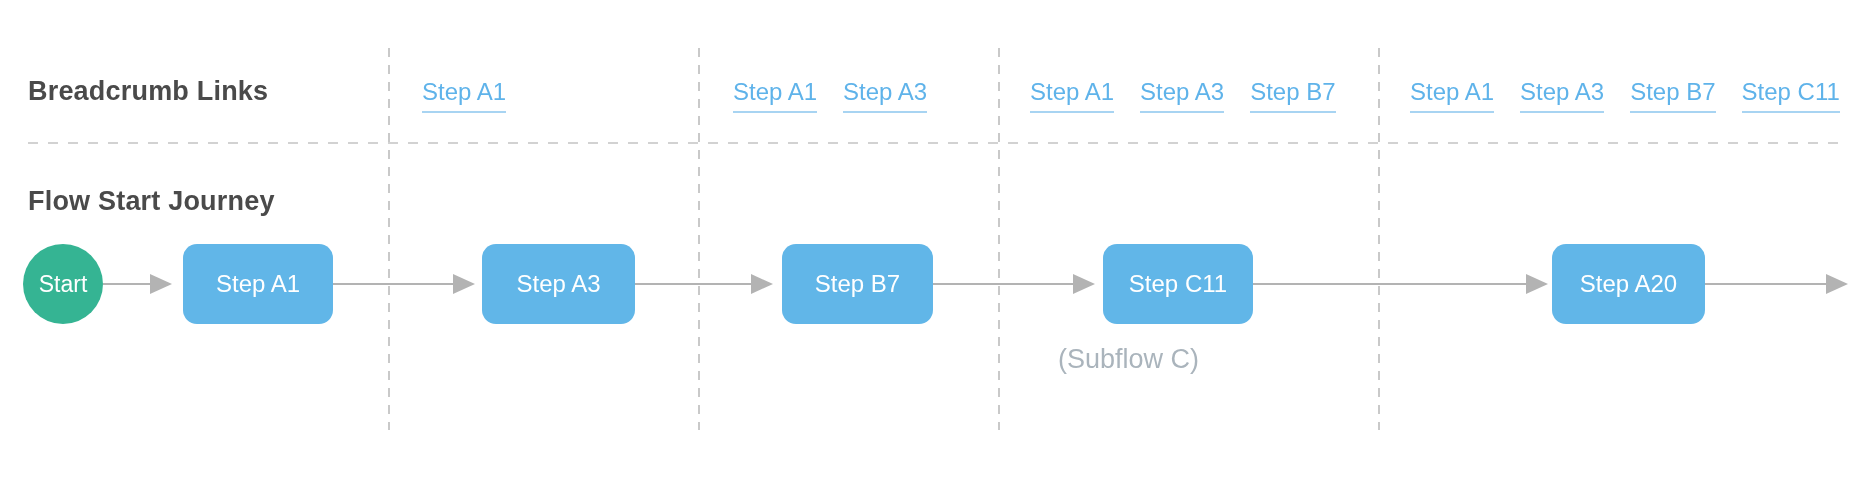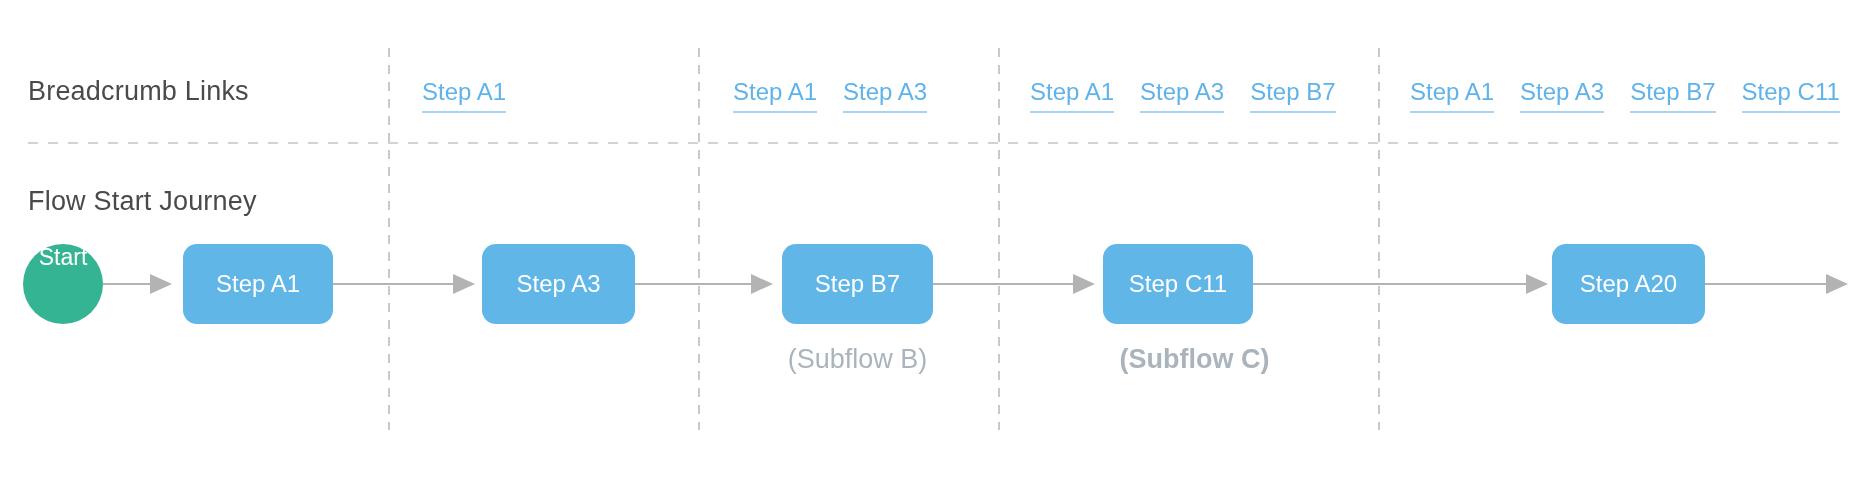--- a/index.html
+++ b/index.html
@@ -14,21 +14,21 @@
     height: 481px;
     background: #ffffff;
     overflow: hidden;
   }
 
   
   .section-title {
     position: absolute;
     left: 28px;
     font-size: 27px;
-    font-weight: 400;
+    font-weight: 700;
     color: #4a4a4a;
     letter-spacing: 0.2px;
     white-space: nowrap;
   }
   .breadcrumb-title { top: 76px; }
   .flow-title { top: 186px; }
 
   
   .vsep {
     position: absolute;
@@ -68,20 +68,21 @@
     position: absolute;
     left: 23px;
     top: 244px;
     width: 80px;
     height: 80px;
     border-radius: 50%;
     background: #35b493;
     color: #ffffff;
     font-size: 23px;
     display: flex;
+    align-items: center;
     justify-content: center;
     cursor: pointer;
   }
   .step-node {
     position: absolute;
     top: 244px;
     height: 80px;
     border-radius: 14px;
     background: #61b6e8;
     color: #ffffff;
@@ -201,16 +202,15 @@
   <div class="step-node" style="left:782px;  width:151px;">
     <span>Step B7</span>
   </div>
   <div class="step-node" style="left:1103px; width:150px;">
     <span>Step C11</span>
   </div>
   <div class="step-node" style="left:1552px; width:153px;align-items:center;">
     <span>Step A20</span>
   </div>
 
-  <div class="subflow-label" style="left:772px;  width:171px;">(Subflow B)</div>
-  <div class="subflow-label" style="left:1102px; width:185px;font-weight:bold;">(Subflow C)</div>
+  <div class="subflow-label" style="left:1036px; width:185px;">(Subflow C)</div>
 
 </div>
 
 </body></html>

